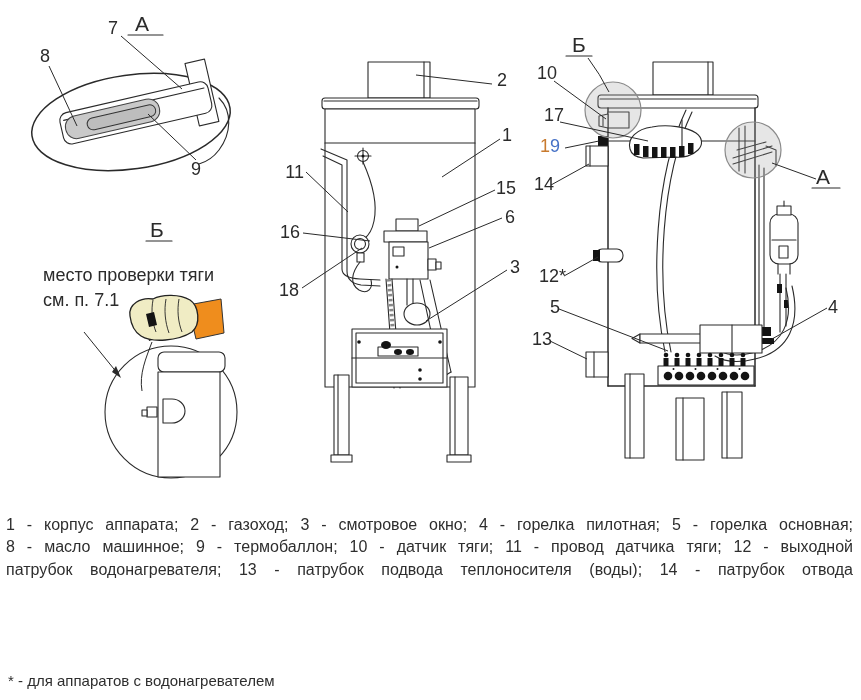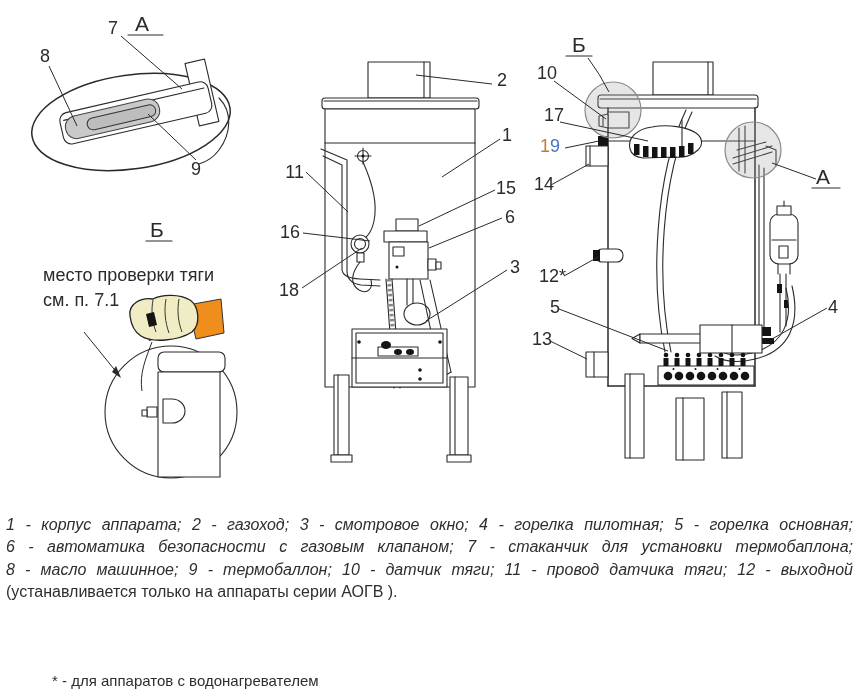--- a/index.html
+++ b/index.html
@@ -10,23 +10,23 @@
   .thk{stroke-width:1.5;}
   .fw{fill:#ffffff;stroke:#2a2a2a;stroke-width:1.1;stroke-linejoin:round;}
   .dk{fill:#141414;stroke:none;}
   .leader{fill:none;stroke:#2a2a2a;stroke-width:1;}
   .callout{font:18px "Liberation Sans",sans-serif;fill:#2b2b2b;}
   .vtitle{font:21px "Liberation Sans",sans-serif;fill:#2b2b2b;}
   .note{font:18px "Liberation Sans",sans-serif;fill:#2b2b2b;}
   .zone{fill-opacity:0.25;stroke:#8a8a8a;stroke-width:1.2;}
   .legend{position:absolute;left:6px;top:514px;width:847px;
           font:16px/22.4px "Liberation Sans",sans-serif;color:#2e2e2e;}
-  .lg.just{text-align:justify;text-align-last:justify;font-style:italic;}
+  .lg.just{text-align:justify;text-align-last:justify;}
   .footnote{position:absolute;left:8px;top:672px;
-          font:15px "Liberation Sans",sans-serif;color:#2e2e2e;margin-left:44px;}
+          font:15px "Liberation Sans",sans-serif;color:#2e2e2e;}
 </style>
 </head>
 <body>
 
 <div class="canvas">
 
 <svg width="861" height="508" viewBox="0 0 861 508">
 
   <g>
     <text class="vtitle" x="135" y="31">А</text>
@@ -321,19 +321,18 @@
     <text class="callout" x="550" y="313">5</text>
     <line class="leader" x1="550" y1="341" x2="587" y2="359"></line>
     <text class="callout" x="532" y="345">13</text>
     <line class="leader" x1="827" y1="308" x2="772" y2="339"></line>
     <text class="callout" x="828" y="313">4</text>
   </g>
 </svg>
 
   <div class="legend">
     <div class="lg just">1 - корпус аппарата; 2 - газоход; 3 - смотровое окно; 4 - горелка пилотная; 5 - горелка основная;</div>
-    <div class="lg just">6 - автоматика безопасности с газовым клапаном; 7 - стаканчик для установки термобаплона;</div>
     <div class="lg just">8 - масло машинное; 9 - термобаллон; 10 - датчик тяги; 11 - провод датчика тяги; 12 - выходной</div>
-    <div class="lg">(устанавливается только на аппараты серии АОГВ ).</div>
+    <div class="lg just">патрубок водонагревателя; 13 - патрубок подвода теплоносителя (воды); 14 - патрубок отвода</div>
   </div>
 
   <div class="footnote">* - для аппаратов с водонагревателем</div>
 </div>
 
 </body></html>

